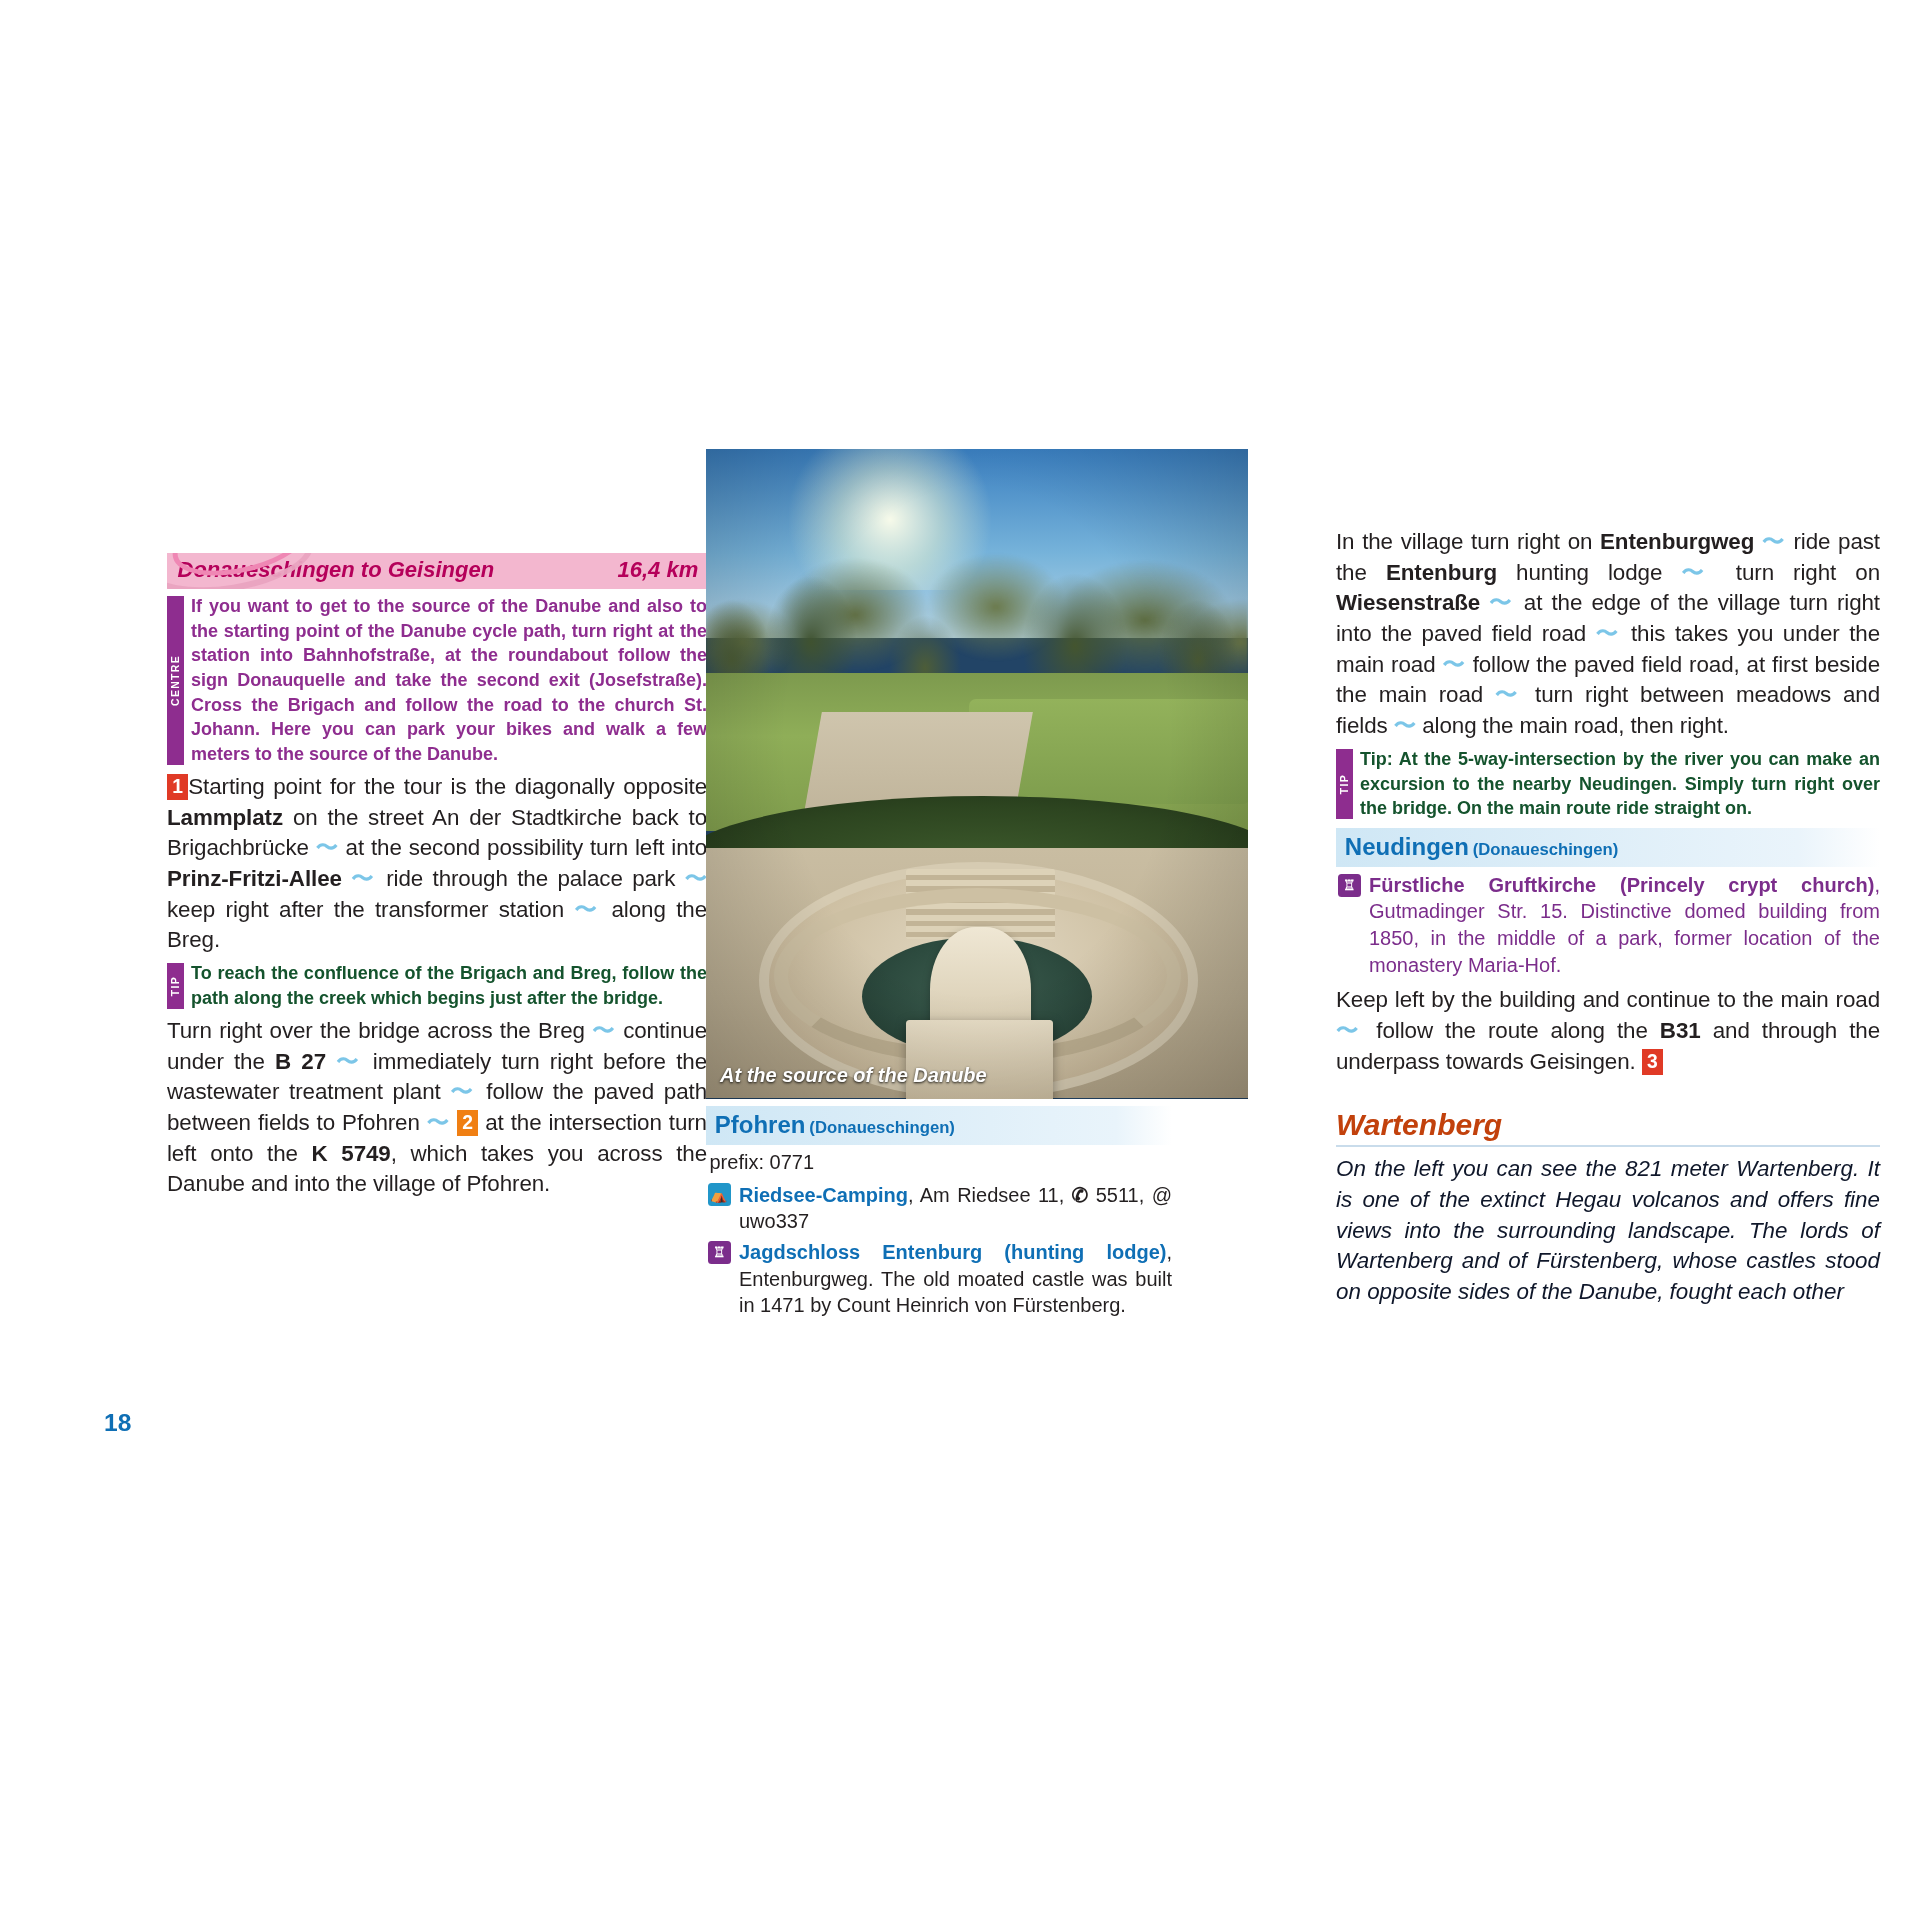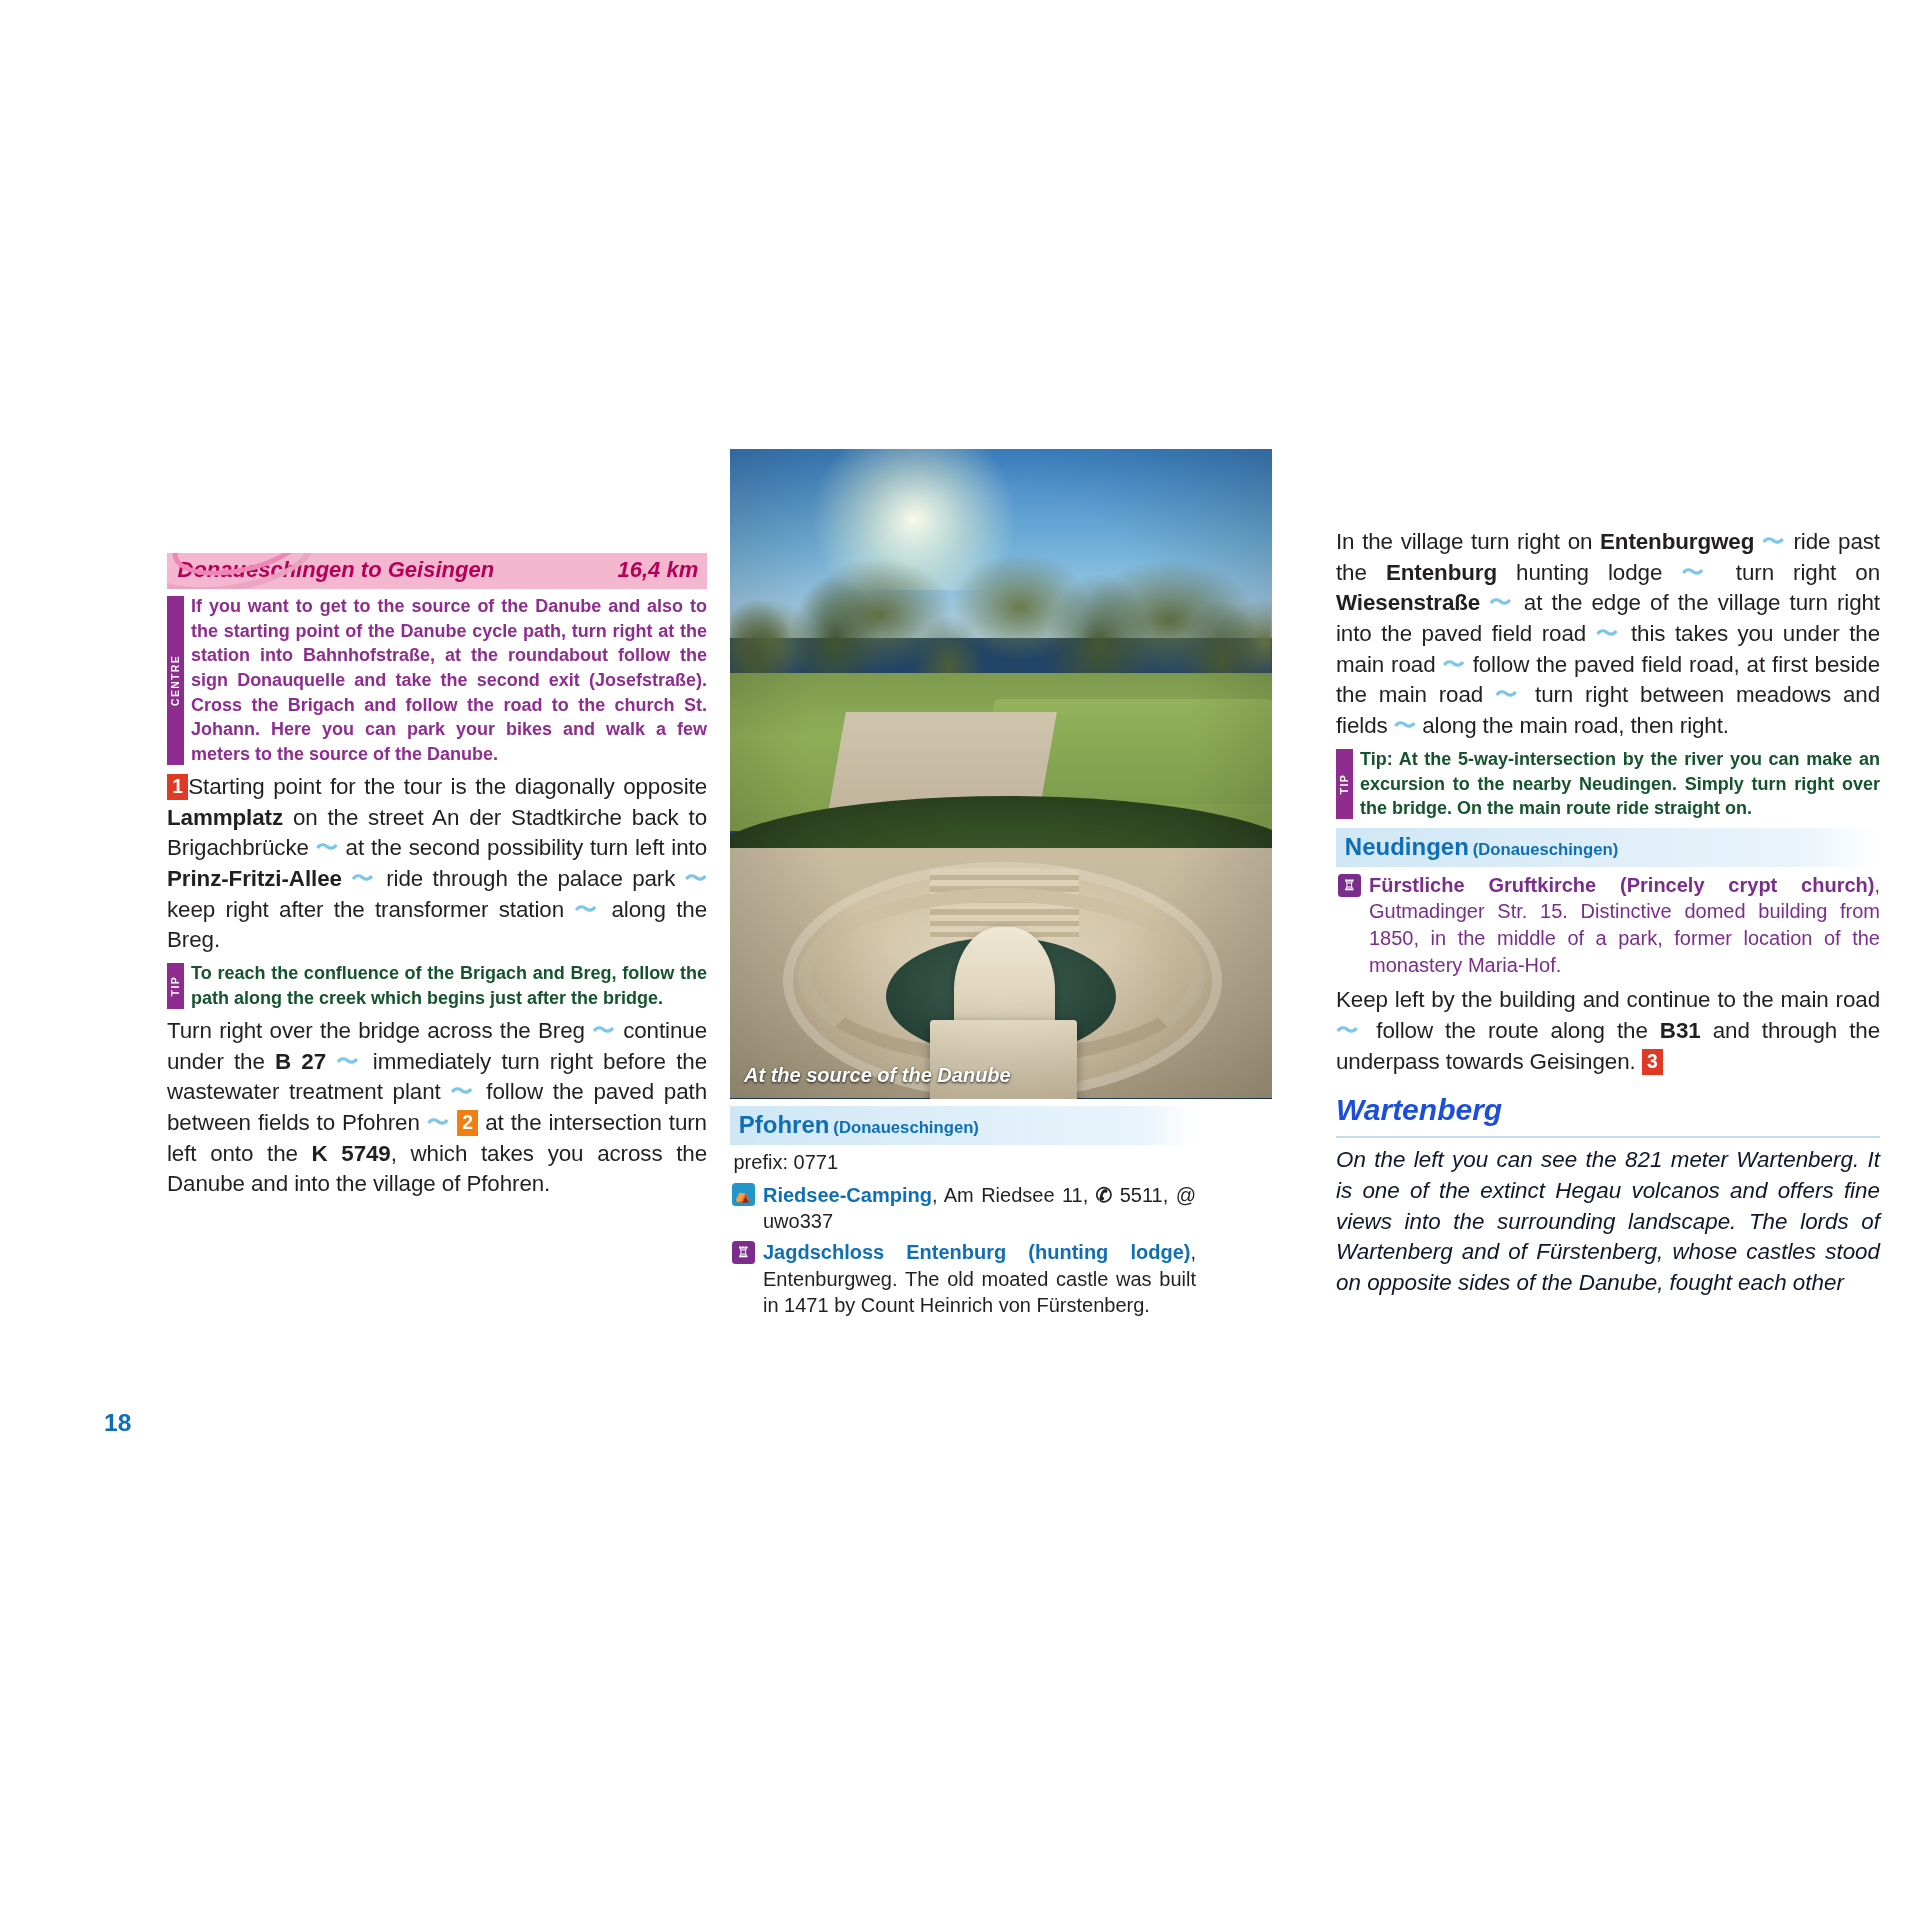--- a/index.html
+++ b/index.html
@@ -21,21 +21,21 @@
     height: 1931px;
     background: #ffffff;
   }
 
   
   .col {
     position: absolute;
     box-sizing: border-box;
   }
   #col-left  { left: 167px;  top: 553px;  width: 540px; }
-  #col-mid   { left: 730px;  top: 449px;  width: 466px; }
+  #col-mid   { left: 706px;  top: 449px;  width: 466px; }
   #col-right { left: 1336px; top: 527px;  width: 544px; }
 
   
   .body-text {
     font-size: 22.4px;
     line-height: 1.37;
     color: #231f20;
     text-align: justify;
     letter-spacing: -0.1px;
   }
@@ -281,27 +281,27 @@
   .poi .tele { color: #231f20; font-weight: bold; }
 
   
   .place-head.alt {
     background: linear-gradient(to right, #cfe7f5, #eaf4fb 85%, #ffffff);
   }
   .poi.purple-text { color: #7b2d8b; }
   .poi.purple-text b { color: #7b2d8b; }
 
   .region-head {
-    color: #1d4ed8;
+    color: #c2410c;
     font-style: italic;
     font-weight: bold;
     font-size: 30px;
     border-bottom: 2.6px solid #c9dceb;
-    padding-bottom: 9px;
-    margin-top: 16px;
+    padding-bottom: 3px;
+    margin-top: 31px;
   }
   .region-text {
     font-style: italic;
     font-size: 22.4px;
     line-height: 1.37;
     color: #0f172a;
     text-align: justify;
     margin-top: 7px;
   }
 

